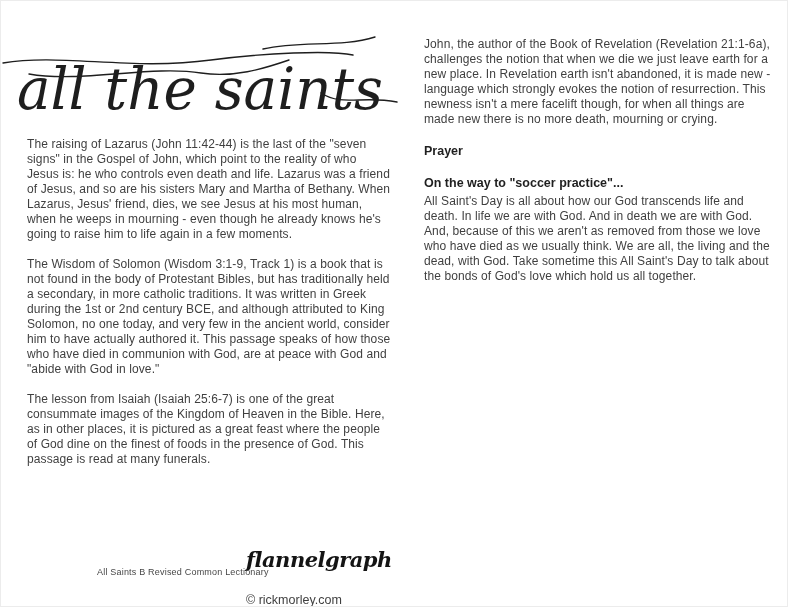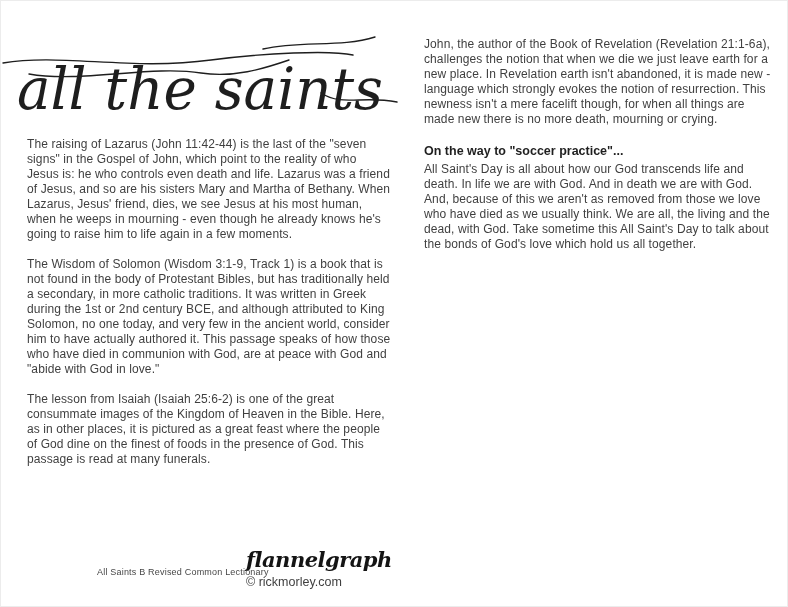--- a/index.html
+++ b/index.html
@@ -84,46 +84,47 @@
     font-weight: bold;
     font-size: 21px;
     line-height: 26px;
     letter-spacing: -0.5px;
     color: #141414;
   }
   .copyright {
     font-size: 12.5px;
     line-height: 16px;
     color: #3f3f3f;
-    margin-top: 1px;
+    margin-top: 19px;
   }
 </style>
 </head>
 <body>
 
 <div class="page">
 
   <svg class="title-svg" viewBox="0 0 398 114" aria-hidden="false">
     <g>
       <path d="M2,46 C 60,36 130,54 210,43 C 262,36 330,33 352,38"></path>
       <path d="M28,57 C 80,66 150,48 200,56 C 232,61 262,52 288,43"></path>
       <path d="M262,32 C 300,23 340,31 374,20"></path>
       <path d="M320,76 C 342,90 360,78 396,85"></path>
     </g>
     <text x="16" y="92" font-size="58" textLength="366" lengthAdjust="spacingAndGlyphs">all the saints</text>
   </svg>
 
   <div class="col-left">
     <p class="body">The raising of Lazarus (John 11:42-44) is the last of the "seven signs" in the Gospel of John, which point to the reality of who Jesus is: he who controls even death and life. Lazarus was a friend of Jesus, and so are his sisters Mary and Martha of Bethany. When Lazarus, Jesus' friend, dies, we see Jesus at his most human, when he weeps in mourning - even though he already knows he's going to raise him to life again in a few moments.</p>
     <p class="body">The Wisdom of Solomon (Wisdom 3:1-9, Track 1) is a book that is not found in the body of Protestant Bibles, but has traditionally held a secondary, in more catholic traditions. It was written in Greek during the 1st or 2nd century BCE, and although attributed to King Solomon, no one today, and very few in the ancient world, consider him to have actually authored it. This passage speaks of how those who have died in communion with God, are at peace with God and "abide with God in love."</p>
-    <p class="body">The lesson from Isaiah (Isaiah 25:6-2) is one of the great consummate images of the Kingdom of Heaven in the Bible. Here, as in other places, it is pictured as a great feast where the people of God dine on the finest of foods in the presence of God. This passage is read at many funerals.</p>
+    <p class="body">The lesson from Isaiah (Isaiah 25:6-7) is one of the great consummate images of the Kingdom of Heaven in the Bible. Here, as in other places, it is pictured as a great feast where the people of God dine on the finest of foods in the presence of God. This passage is read at many funerals.</p>
   </div>
 
   <div class="col-right">
     <p class="body">John, the author of the Book of Revelation (Revelation 21:1-6a), challenges the notion that when we die we just leave earth for a new place. In Revelation earth isn't abandoned, it is made new - language which strongly evokes the notion of resurrection. This newness isn't a mere facelift though, for when all things are made new there is no more death, mourning or crying.</p>
+    <h3 class="sub">Prayer</h3>
     <h3 class="sub">On the way to "soccer practice"...</h3>
     <p class="body">All Saint's Day is all about how our God transcends life and death. In life we are with God. And in death we are with God. And, because of this we aren't as removed from those we love who have died as we usually think. We are all, the living and the dead, with God. Take sometime this All Saint's Day to talk about the bonds of God's love which hold us all together.</p>
   </div>
 
   <div class="lectionary-note">All Saints B Revised Common Lectionary</div>
 
   <div class="logo-block">
     <div class="logo-script">flannelgraph</div>
     <div class="copyright">© rickmorley.com</div>
   </div>

